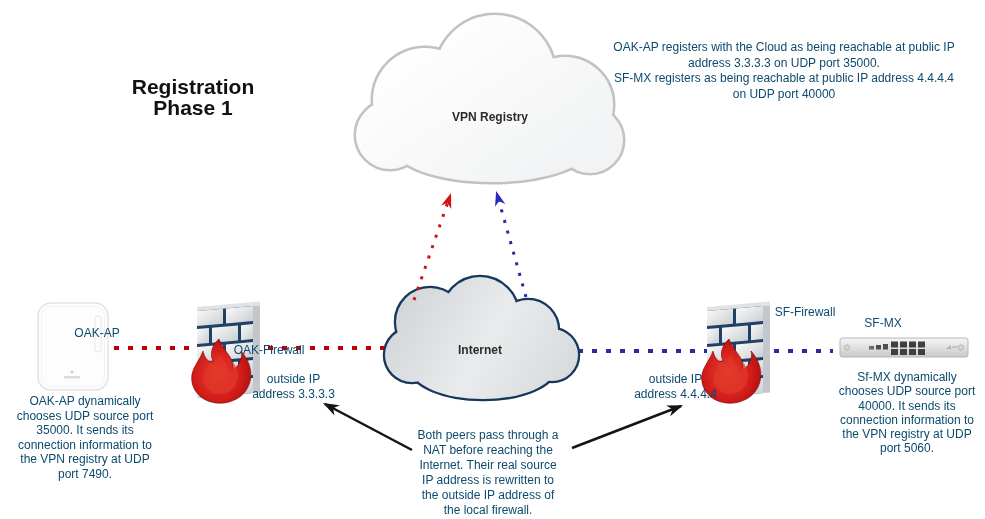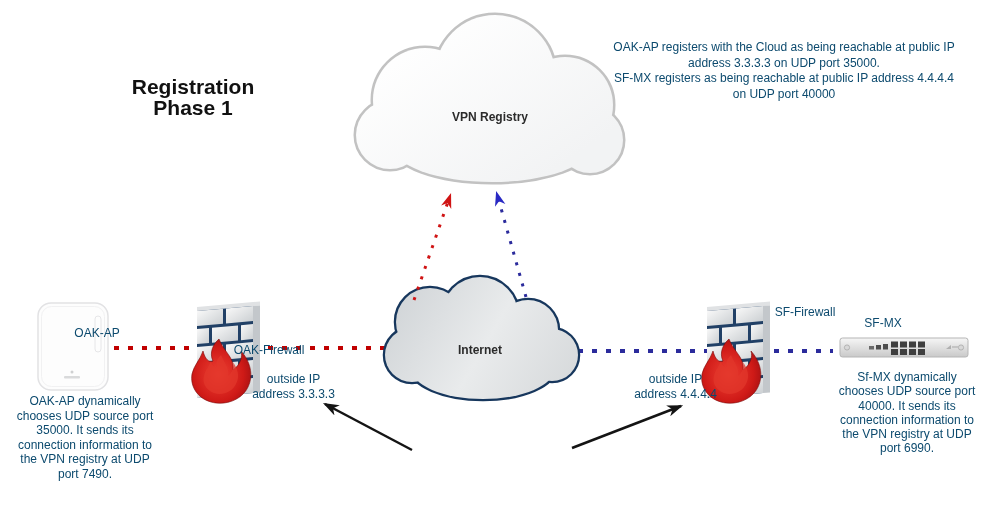--- a/index.html
+++ b/index.html
@@ -191,15 +191,21 @@
   <div class="txt" style="left:749px;top:305px;width:80px;white-space:nowrap;padding-left:16px;">SF-Firewall</div>
   <div class="txt" style="left:628px;top:372px;width:95px;">outside IP
 address 4.4.4.4</div>
 
   <div class="txt" style="left:838px;top:316px;width:90px;">SF-MX</div>
   <div class="txt note-sfmx" style="left:833px;top:370px;width:148px;">Sf-MX dynamically
 chooses UDP source port
 40000. It sends its
 connection information to
 the VPN registry at UDP
-port 6990.</div>
-
+port 5060.</div>
+
+  <div class="txt note-nat" style="left:400px;top:428px;width:176px;">Both peers pass through a
+NAT before reaching the
+Internet. Their real source
+IP address is rewritten to
+the outside IP address of
+the local firewall.</div>
 </div>
 
 </body></html>

